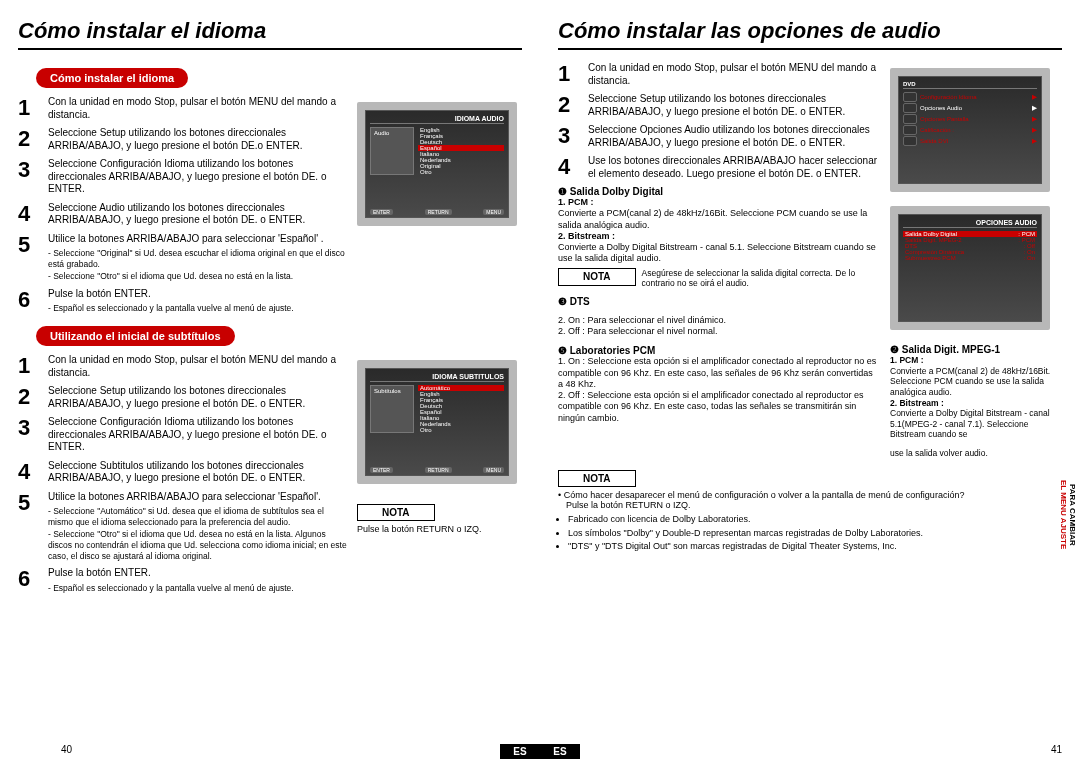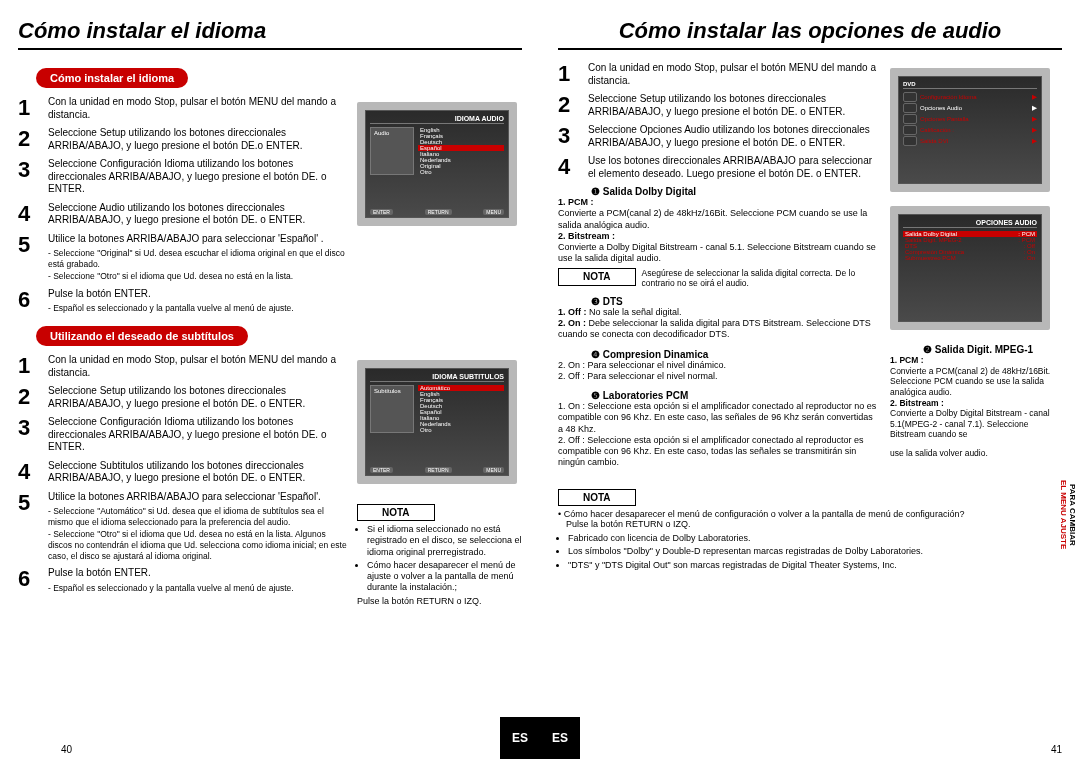--- a/index.html
+++ b/index.html
@@ -21,21 +21,21 @@
   }
   .page-left { border-right: 0; }
   h1.title {
     font-size: 22px;
     font-style: italic;
     font-weight: bold;
     border-bottom: 2px solid #000;
     padding-bottom: 4px;
     margin-bottom: 12px;
   }
-  .title-right { text-align: center; }
+  .title-right { text-align: left; }
   .section-bar {
     display: inline-block;
     background: #c80000;
     color: #fff;
     font-weight: bold;
     border-radius: 12px;
     padding: 4px 14px;
     margin: 6px 0 8px 18px;
     font-size: 11px;
   }
@@ -93,38 +93,38 @@
   .tv.config .screen .crow { display:flex; align-items:center; gap:3px; margin-bottom:1px;}
   .tv.config .screen .crow .ic { width:14px;height:10px;background:#333;border:1px solid #666;border-radius:2px;}
   .tv.config .screen .crow .txt { flex:1; color:#c80000; font-size:6px;}
   .tv.config .screen .crow .arr { color:#c80000;}
   .tv.config .screen .crow.sel .txt,.tv.config .screen .crow.sel .arr { color:#fff;}
   .pagenum-left { position:absolute; bottom:10px; left:18px; font-size:10px;margin-left:43px; }
   .pagenum-right { position:absolute; bottom:10px; right:18px; font-size:10px; }
   .footer-es {
     position: absolute; bottom: 6px; width: 40px;
     background: #000; color: #fff; text-align: center;
-    font-weight: bold; font-size: 12px; padding: 14px 0;
+    font-weight: bold; font-size: 10px; padding: 2px 0;
   }
   .page-left .footer-es { right: 0; }
   .page-right .footer-es { left: 0; }
   .side-tab {
     position: absolute;
     right: 4px; top: 480px;
     writing-mode: vertical-rl;
     font-size: 8px; font-weight: bold;
     text-align: center;
     line-height: 1.1;
   }
   .side-tab .l2 { color:#c80000; }
   .right-inner { display:flex; gap:10px; }
   .right-col1 { flex: 1 1 auto; }
   .right-col2 { width: 172px; flex:0 0 auto; }
   .audio-item { margin-bottom:8px; }
-  .audio-item .h { font-weight:bold;margin-left:33px; }
+  .audio-item .h { font-weight:bold; }
   .audio-item .b { font-size:9px; line-height:1.25; }
   .audio-item .b b { font-weight:bold; }
   .nota-inline { display:flex; gap:6px; align-items:flex-start; margin-top:3px;}
   .nota-inline .nota-box { margin:0; }
   .nota-inline .t { flex:1; font-size:8.5px; line-height:1.2;}
   .bottom-notes li { font-size:9px; line-height:1.3; margin-bottom:2px;}
   .bottom-notes { list-style: disc; padding-left:10px; margin-top:4px;}
   b { font-weight:normal; }
 </style>
 </head>
@@ -171,21 +171,21 @@
           <div class="buttons">
               <span>ENTER</span>
               <span>RETURN</span>
               <span>MENU</span>
             </div>
         </div>
       </div>
     </div>
   </div>
 
-  <div class="section-bar">Utilizando el deseado de subtítulos</div>
+  <div class="section-bar">Utilizando el inicial de subtítulos</div>
 
   <div class="cols">
     <div class="col-main">
       <ol class="big" id="steps2">
           <li>Con la unidad en modo Stop, pulsar el botón MENU del mando a distancia.</li>
           <li>Seleccione <b>Setup</b> utilizando los botones direccionales ARRIBA/ABAJO, y luego presione el botón DE. o ENTER.</li>
           <li>Seleccione <b>Configuración Idioma</b> utilizando los botones direccionales ARRIBA/ABAJO, y luego presione el botón DE. o ENTER.</li>
           <li>Seleccione <b>Subtitulos</b> utilizando los botones direccionales ARRIBA/ABAJO, y luego presione el botón DE. o ENTER.</li>
           <li>Utilice la botones ARRIBA/ABAJO para seleccionar <b>'Español'</b>.<div class="sub">
               <p>- Seleccione "Automático" si Ud. desea que el idioma de subtítulos sea el mismo que el idioma seleccionado para la preferencia del audio.</p>
@@ -216,69 +216,60 @@
           <div class="buttons">
               <span>ENTER</span>
               <span>RETURN</span>
               <span>MENU</span>
             </div>
         </div>
       </div>
 
       <div class="nota-block">
         <div class="nota-box">NOTA</div>
-        <ul>
-          <li>Si el idioma seleccionado no está registrado en el disco, se selecciona el idioma original prerregistrado.</li>
-          <li><b>Cómo hacer desaparecer el menú de ajuste o volver a la pantalla de menú durante la instalación.;</b></li>
-        </ul>
         <p>Pulse la botón RETURN o IZQ.</p>
       </div>
     </div>
   </div>
 
   <div class="pagenum-left">40</div>
   <div class="footer-es">ES</div>
 </div>
 
 <div class="page page-right">
   <h1 class="title title-right">Cómo instalar las opciones de audio</h1>
 
   <div class="right-inner">
     <div class="right-col1">
       <ol class="big" id="stepsR">
           <li>Con la unidad en modo Stop, pulsar el botón MENU del mando a distancia.</li>
           <li>Seleccione <b>Setup</b> utilizando los botones direccionales ARRIBA/ABAJO, y luego presione el botón DE. o ENTER.</li>
           <li>Seleccione <b>Opciones Audio</b> utilizando los botones direccionales ARRIBA/ABAJO, y luego presione el botón DE. o ENTER.</li>
-          <li>Use los botones direccionales ARRIBA/ABAJO para seleccionar el elemento deseado. Luego presione el botón DE. o ENTER.</li>
+          <li>Use los botones direccionales ARRIBA/ABAJO hacer seleccionar el elemento deseado. Luego presione el botón DE. o ENTER.</li>
         </ol>
 
       <div class="audio-item">
         <div class="h">❶ Salida Dolby Digital</div>
         <div class="b">
           <b>1. PCM :</b><br>
           <span>Convierte a PCM(canal 2) de 48kHz/16Bit. Seleccione PCM cuando se use la salida analógica audio.</span><br>
           <b>2. Bitstream :</b><br>
           <span>Convierte a Dolby Digital Bitstream - canal 5.1. Seleccione Bitstream cuando se use la salida digital audio.</span>
           <div class="nota-inline">
             <div class="nota-box">NOTA</div>
             <div class="t">Asegúrese de seleccionar la salida digital correcta. De lo contrario no se oirá el audio.</div>
           </div>
         </div>
       </div>
 
       <div class="audio-item">
         <div class="h">❸ DTS</div>
-        <div class="b">
-          <b>1. Off : </b><span id="s3off">No sale la señal digital.</span><br>
-          <b>2. On : </b><span id="s3on">Debe seleccionar la salida digital para DTS Bitstream. Seleccione DTS cuando se conecta con decodificador DTS.</span>
-        </div>
-      </div>
-
-      <div class="audio-item">
-        <div class="h">❹ Compresion Dinamica</div>
+      </div>
+
+      <div class="audio-item">
         <div class="b">
           <span>2. On : Para seleccionar el nivel dinámico.</span><br>
           <span>2. Off : Para seleccionar el nivel normal.</span>
         </div>
       </div>
 
       <div class="audio-item">
         <div class="h">❺ Laboratories PCM</div>
         <div class="b">
           <span>1. On : Seleccione esta opción si el amplificador conectado al reproductor no es compatible con 96 Khz. En este caso, las señales de 96 Khz serán convertidas a 48 Khz.</span><br>

